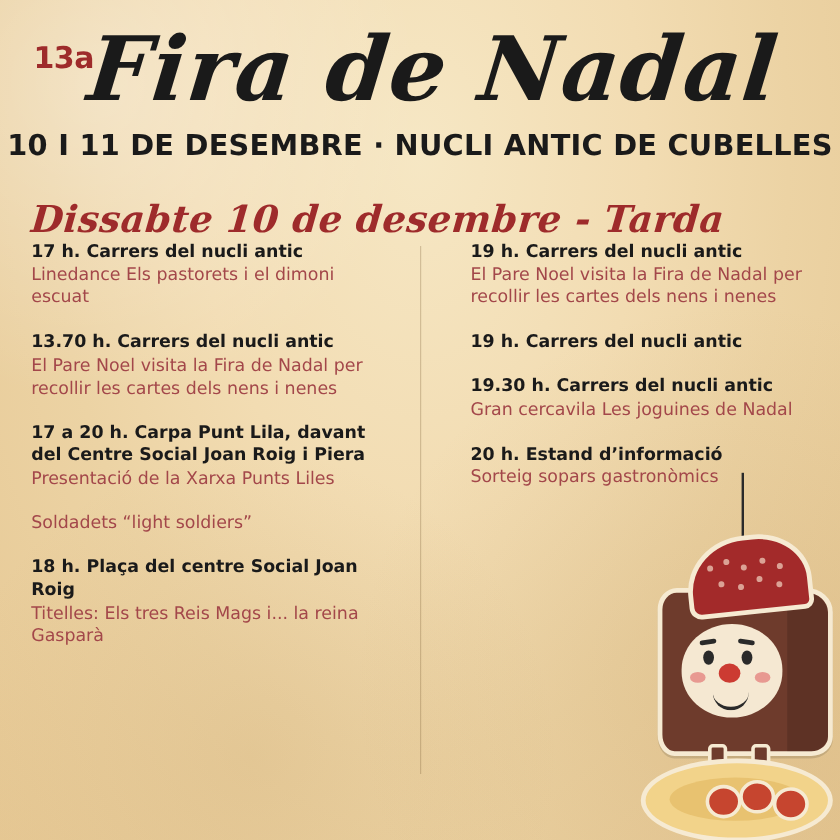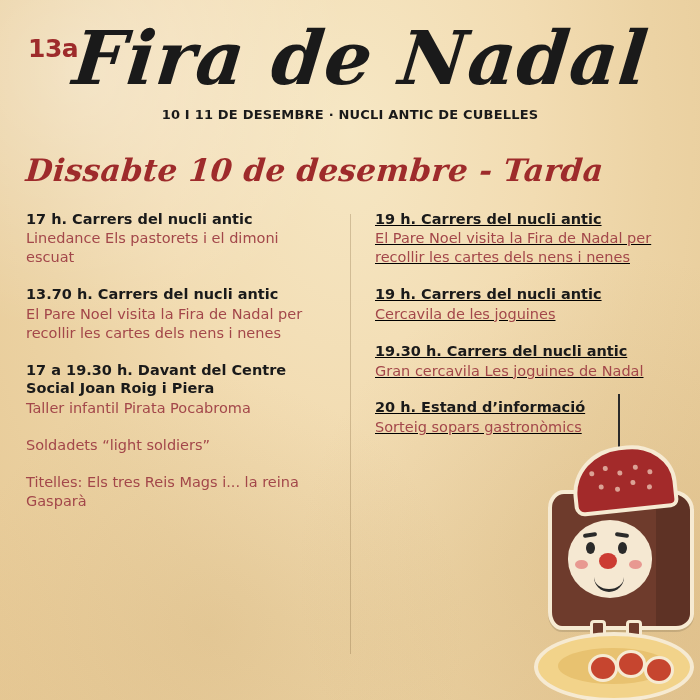--- a/index.html
+++ b/index.html
@@ -58,59 +58,58 @@
     color: #1a1a1a;
     letter-spacing: 1px;
     margin: 0;
     padding: 0 0 0 22px;
     transform: skewX(-6deg);
   }
   .subtitle {
     margin-top: 12px;
     font-family: "DejaVu Sans", sans-serif;
     font-weight: bold;
-    font-size: 13px;
+    font-size: 24px;
     color: #1a1a1a;
     letter-spacing: 0.2px;
   }
 
   
   .day-heading {
     margin: 30px 0 0 26px;
     font-family: "DejaVu Serif", serif;
     font-style: italic;
     font-weight: bold;
     font-size: 31px;
     color: #9e2b2b;
     letter-spacing: 0.3px;
     transform: skewX(-5deg);
   }
 
   
   .columns {
     position: relative;
     display: flex;
-    margin-top: 22px;
     padding: 0 26px;
     box-sizing: border-box;
   }
   .divider {
     position: absolute;
     left: 350px;
     top: 4px;
     width: 1px;
     height: 440px;
     background: rgba(120, 90, 50, 0.28);
   }
   .col {
     width: 50%;
     box-sizing: border-box;
   }
   .col.left { padding-right: 26px; }
-  .col.right { padding-left: 25px; text-decoration: underline; }
+  .col.right { padding-left: 42px; }
 
   .event {
     margin-bottom: 18px;
   }
   .event .when {
     font-family: "DejaVu Sans", sans-serif;
     font-weight: bold;
     font-size: 14.5px;
     line-height: 1.3;
     color: #1a1a1a;
@@ -323,39 +322,39 @@
     <div class="col left">
       <div class="event">
         <div class="when">17 h. Carrers del nucli antic</div>
         <div class="what">Linedance Els pastorets i el dimoni escuat</div>
       </div>
       <div class="event">
         <div class="when">13.70 h. Carrers del nucli antic</div>
         <div class="what">El Pare Noel visita la Fira de Nadal per recollir les cartes dels nens i nenes</div>
       </div>
       <div class="event">
-        <div class="when">17 a 19.30 h. Davant del Centre Social Joan Roig i Piera</div>
-        <div class="what">Taller infantil Pirata Pocabroma</div>
+        <div class="when">17 a 20 h. Carpa Punt Lila, davant del Centre Social Joan Roig i Piera</div>
+        <div class="what">Presentació de la Xarxa Punts Liles</div>
       </div>
       <div class="event">
         <div class="what">Soldadets “light soldiers”</div>
       </div>
       <div class="event">
+        <div class="when">18 h. Plaça del centre Social Joan Roig</div>
         <div class="what">Titelles: Els tres Reis Mags i... la reina Gasparà</div>
       </div>
     </div>
 
     <div class="col right">
       <div class="event">
         <div class="when">19 h. Carrers del nucli antic</div>
         <div class="what">El Pare Noel visita la Fira de Nadal per recollir les cartes dels nens i nenes</div>
       </div>
       <div class="event">
         <div class="when">19 h. Carrers del nucli antic</div>
-        <div class="what">Cercavila de les joguines</div>
       </div>
       <div class="event">
         <div class="when">19.30 h. Carrers del nucli antic</div>
         <div class="what">Gran cercavila Les joguines de Nadal</div>
       </div>
       <div class="event">
         <div class="when">20 h. Estand d’informació</div>
         <div class="what">Sorteig sopars gastronòmics</div>
       </div>
     </div>

